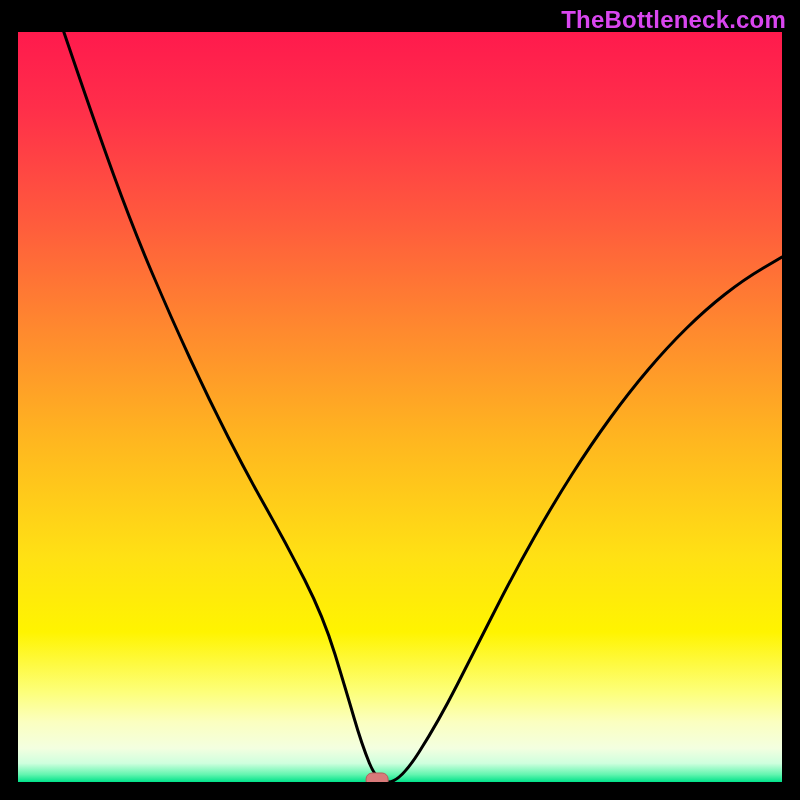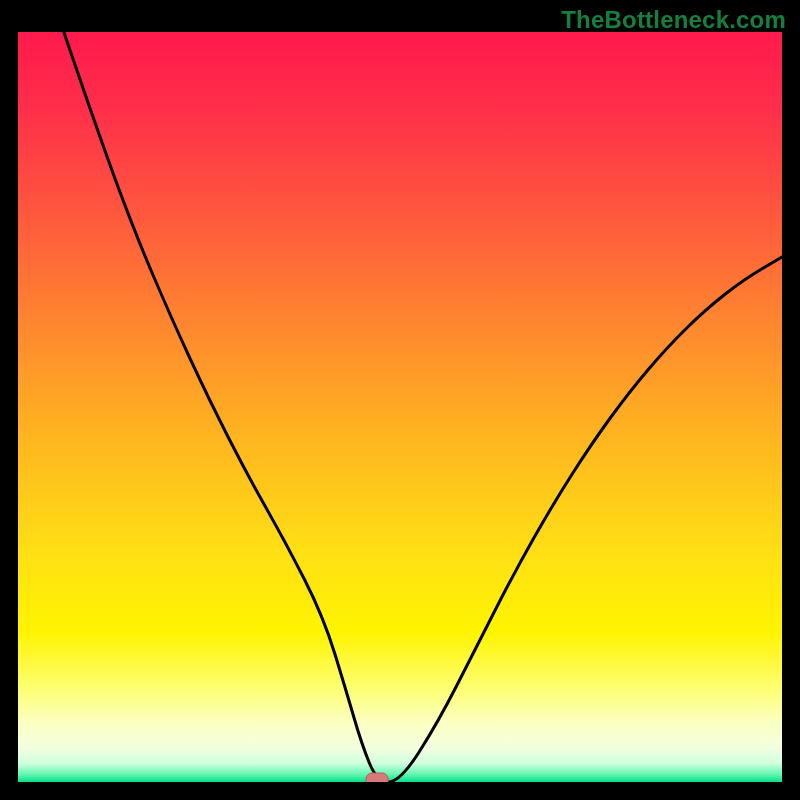--- a/index.html
+++ b/index.html
@@ -10,21 +10,21 @@
     background: #000;
     position: relative;
   }
   .watermark {
     position: absolute;
     top: 6px;
     right: 14px;
     font-family: Arial, Helvetica, sans-serif;
     font-size: 24px;
     font-weight: 600;
-    color: #15803d;
+    color: #d946ef;
     letter-spacing: 0.2px;
   }
   .plot-frame {
     position: absolute;
     left: 18px;
     top: 32px;
     width: 764px;
     height: 750px;
     background: #000;
   }

